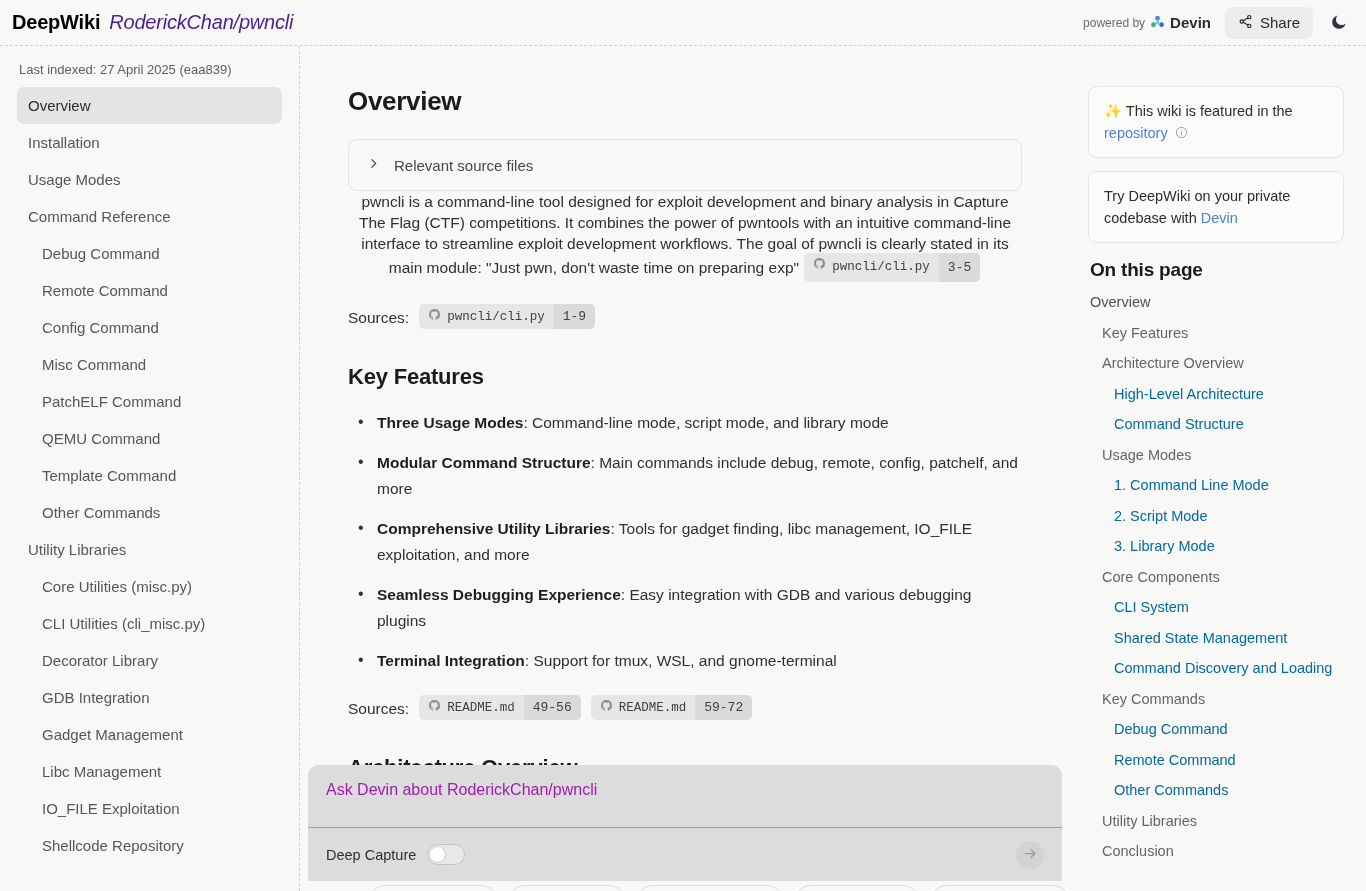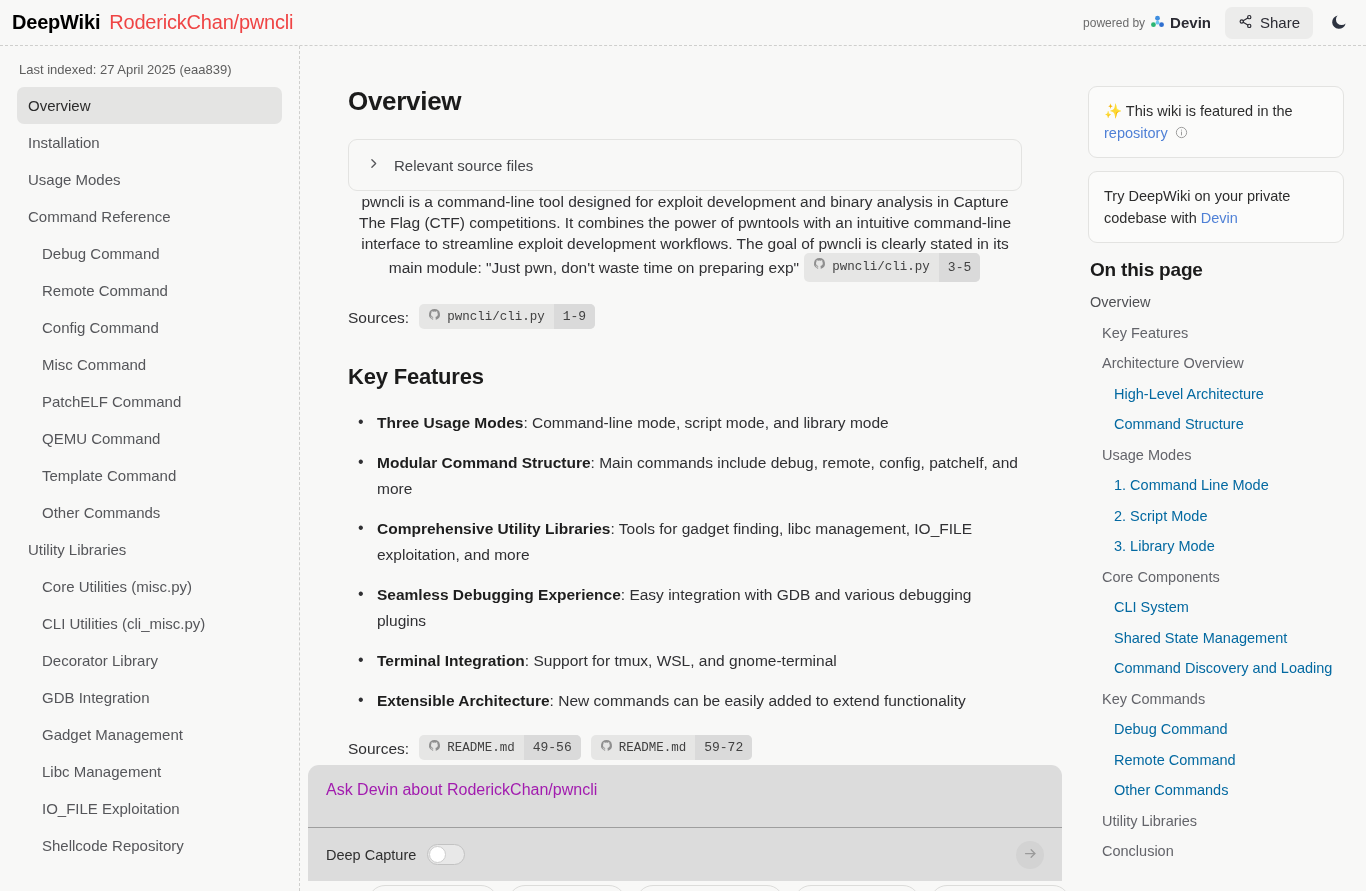--- a/index.html
+++ b/index.html
@@ -13,21 +13,21 @@
 
   
   #header {
     position: absolute; top: 0; left: 0; width: 1366px; height: 46px;
     background: #f8f8f7;
     border-bottom: 1px dashed #cfcfcd;
     display: flex; align-items: center;
   }
   #brand { display: flex; align-items: baseline; gap: 9px; padding-left: 12px; }
   .brand-name { font-size: 20px; font-weight: bold; color: #000000; letter-spacing: -0.2px; }
-  .repo-name { font-size: 20px; color: #ef4444; letter-spacing: -0.2px; }
+  .repo-name { font-size: 20px; color: #4c1d95; letter-spacing: -0.2px; font-style: italic; }
 
   #header-right {
     margin-left: auto; display: flex; align-items: center; gap: 14px; padding-right: 16px;
   }
   .powered { display: flex; align-items: center; gap: 4px; }
   .powered-label { font-size: 12px; color: #6b6b6b; }
   .devin-word { font-size: 15px; font-weight: bold; color: #2b2b33; }
   .devin-logo { width: 17px; height: 17px; display: block; }
 
   .share-btn {
@@ -286,21 +286,20 @@
         </span></span>
   </div>
 
   <h2 class="section-title" style="margin-top:34px">Key Features</h2>
   <ul class="features" id="features-list">
       <li><b>Three Usage Modes</b><span>: Command-line mode, script mode, and library mode</span></li>
       <li><b>Modular Command Structure</b><span>: Main commands include debug, remote, config, patchelf, and more</span></li>
       <li><b>Comprehensive Utility Libraries</b><span>: Tools for gadget finding, libc management, IO_FILE exploitation, and more</span></li>
       <li><b>Seamless Debugging Experience</b><span>: Easy integration with GDB and various debugging plugins</span></li>
       <li><b>Terminal Integration</b><span>: Support for tmux, WSL, and gnome-terminal</span></li>
-      <li><b>Extensible Architecture</b><span>: New commands can be easily added to extend functionality</span></li>
     </ul>
 
   <div class="sources-row">
     <span class="sources-label">Sources:</span>
     <span id="features-sources"><span class="cite" style="margin-right: 9px;">
           <span class="cite-file">
             <span><svg viewBox="0 0 24 24" fill="#8f8f8f">
                 <path d="M12 2A10 10 0 0 0 8.8 21.5c.5.1.7-.2.7-.5v-1.7c-2.8.6-3.4-1.3-3.4-1.3-.5-1.2-1.1-1.5-1.1-1.5-.9-.6.1-.6.1-.6 1 .1 1.5 1 1.5 1 .9 1.5 2.3 1.1 2.9.8.1-.6.3-1.1.6-1.3-2.2-.3-4.6-1.1-4.6-5 0-1.1.4-2 1-2.7-.1-.3-.4-1.3.1-2.7 0 0 .8-.3 2.7 1a9.4 9.4 0 0 1 5 0c1.9-1.3 2.7-1 2.7-1 .5 1.4.2 2.4.1 2.7.6.7 1 1.6 1 2.7 0 3.9-2.4 4.7-4.6 5 .4.3.7.9.7 1.9v2.8c0 .3.2.6.7.5A10 10 0 0 0 12 2z"></path>
               </svg></span>
             <span>README.md</span>

